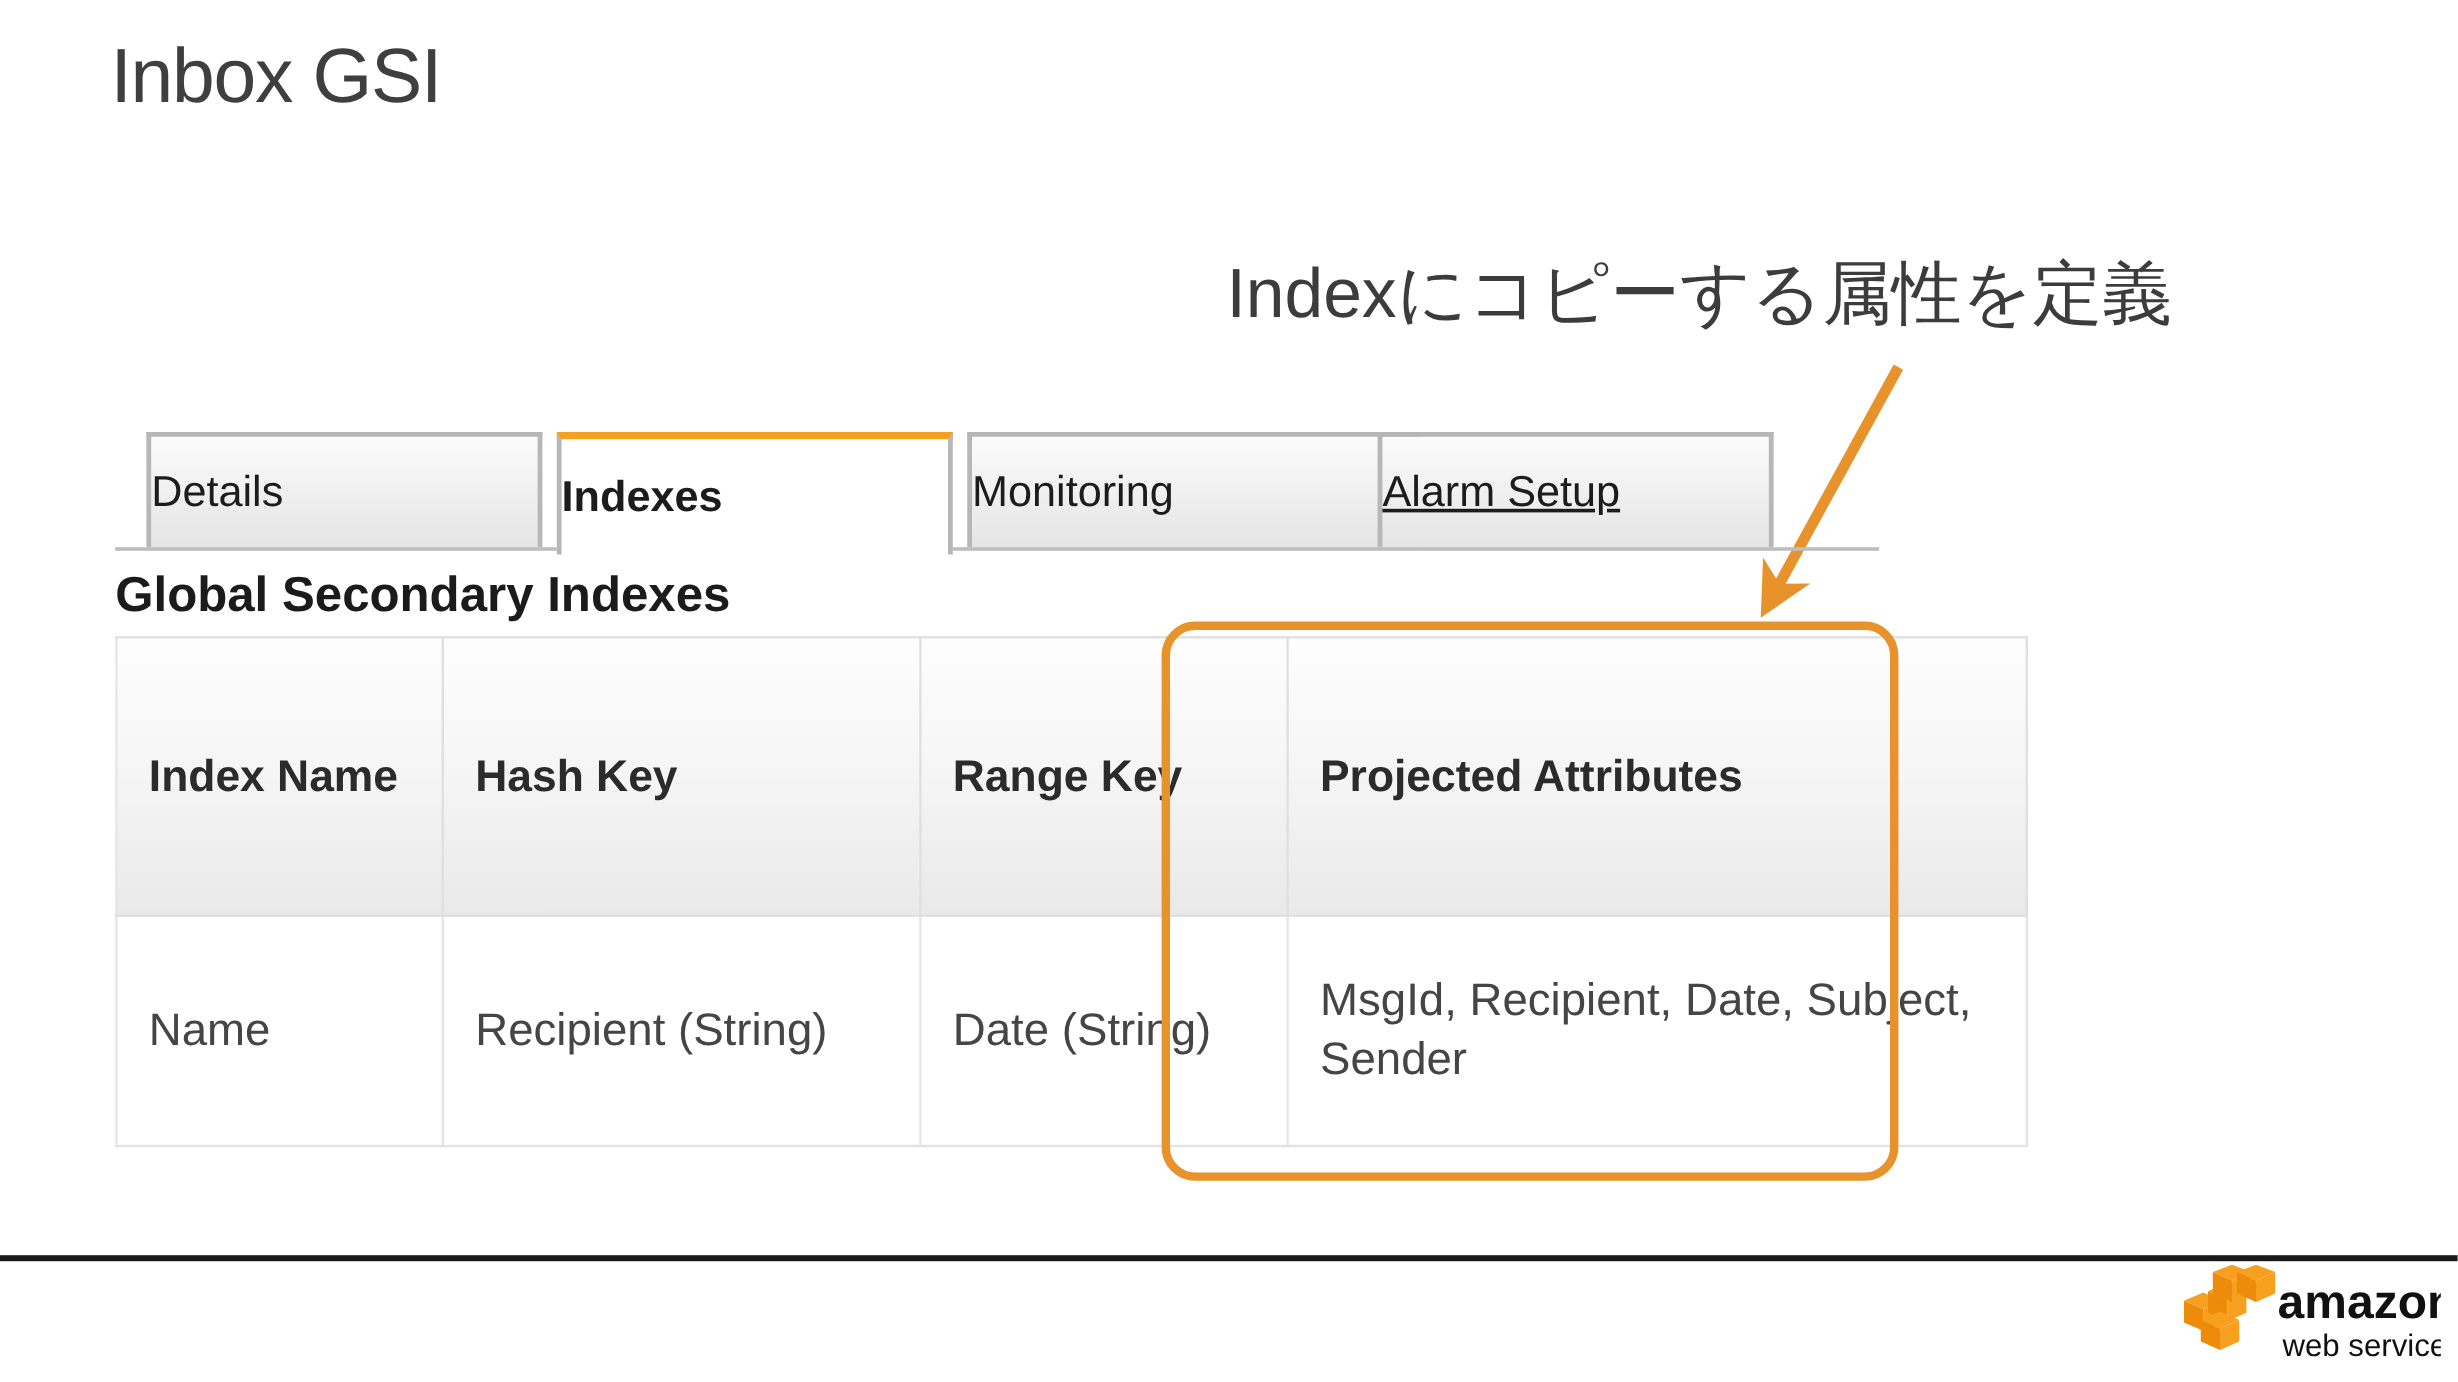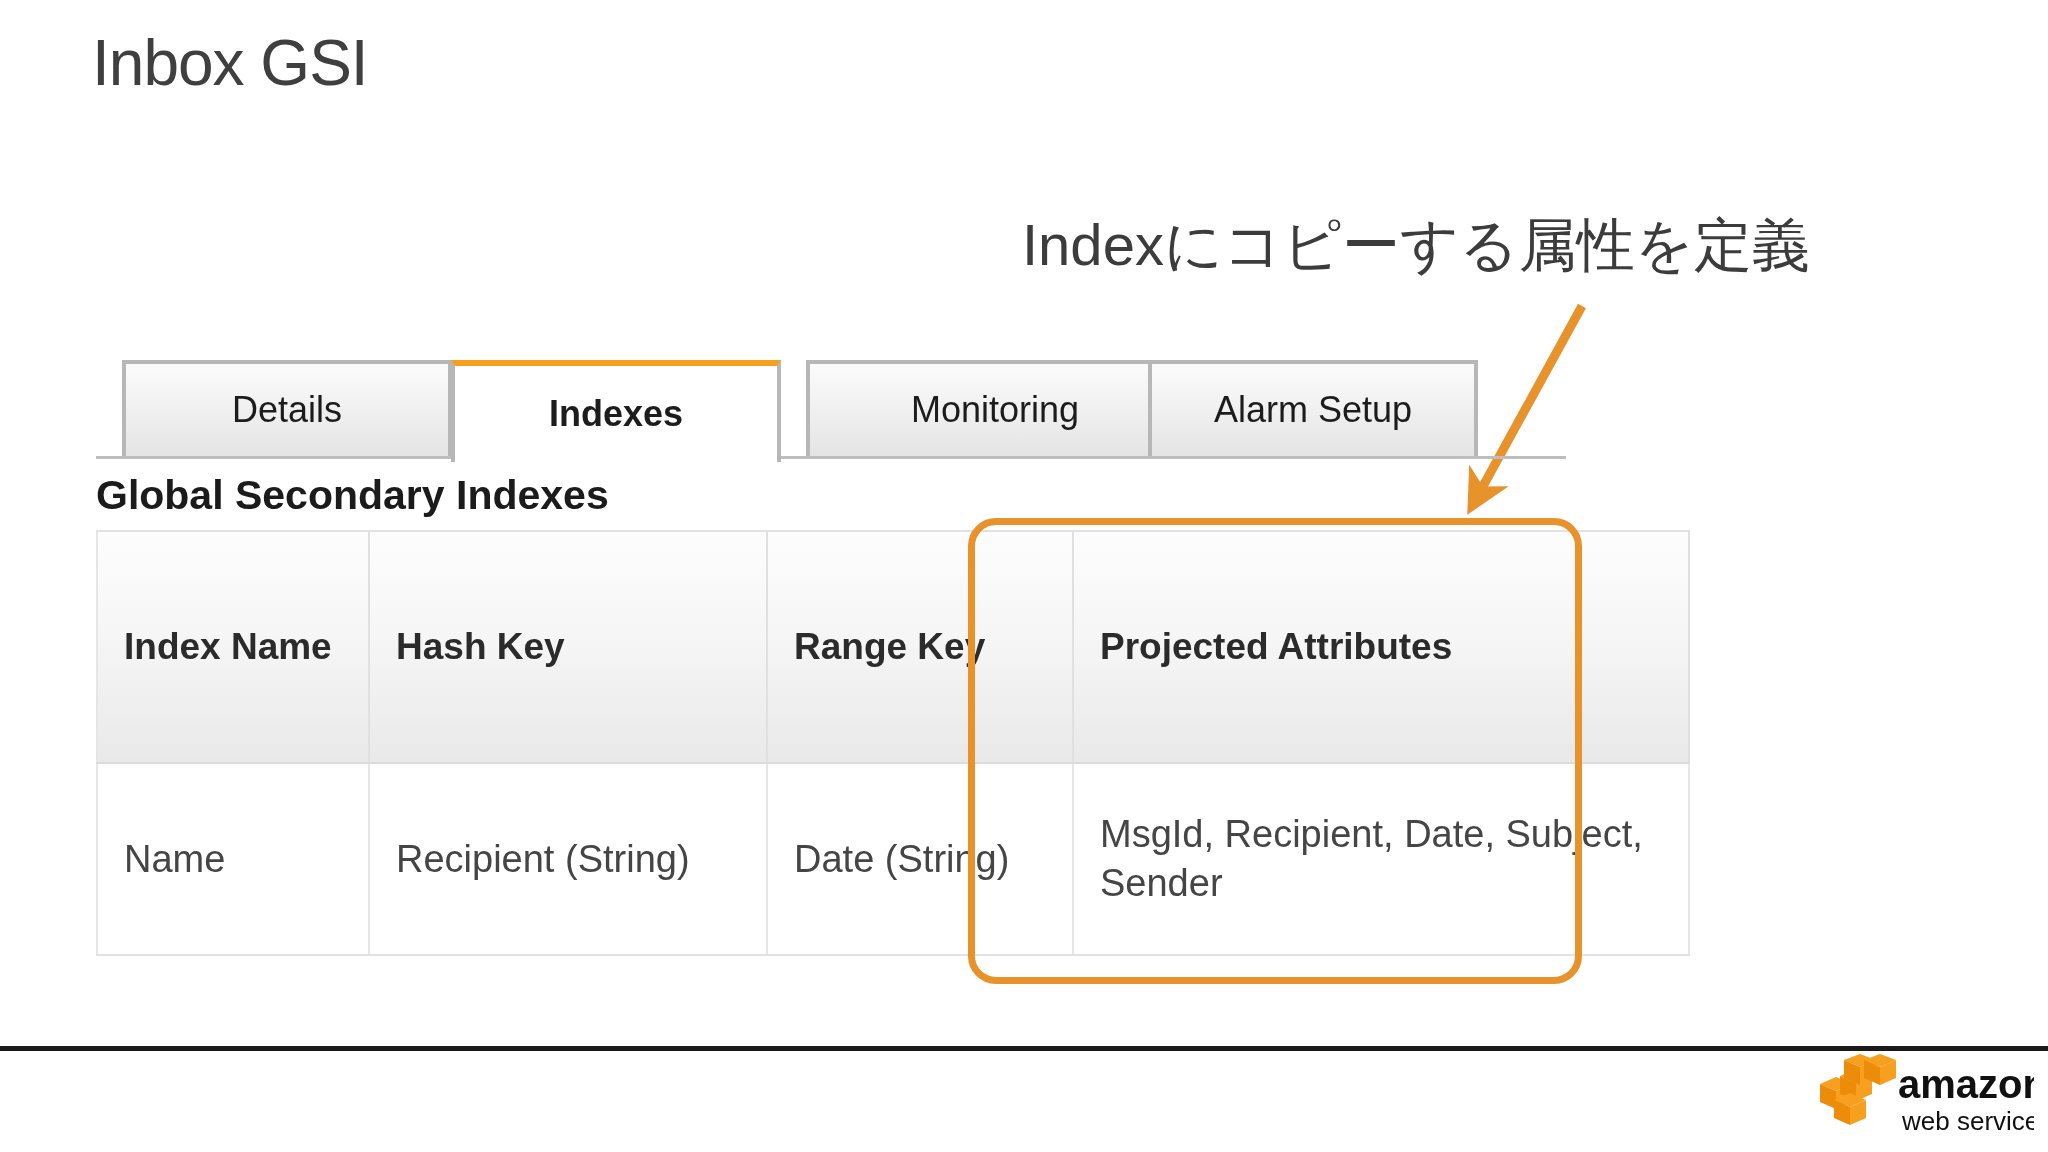--- a/index.html
+++ b/index.html
@@ -80,36 +80,35 @@
     position: absolute;
     top: 8px;
     height: 96px;
     box-sizing: border-box;
     border-left: 4px solid #b7b7b7;
     border-right: 4px solid #b7b7b7;
     border-top: 4px solid #b7b7b7;
     background: linear-gradient(to bottom, #fbfbfb 0%, #efefef 55%, #e4e4e4 100%);
     display: flex;
     align-items: center;
-    justify-content: center;
     font-size: 36px;
     color: #1c1c1c;
     letter-spacing: 0px;
   }
   .tab.active {
     background: #ffffff;
     border-top: 6px solid #f5a01e;
     height: 102px;
     z-index: 5;
     font-weight: bold;
   }
   .tab-0 { left: 26px;  width: 330px; }
-  .tab-1 { left: 355px; width: 330px; }
+  .tab-1 { left: 368px; width: 330px; }
   .tab-2 { left: 710px; width: 378px; }
-  .tab-3 { left: 1052px; width: 330px; }
+  .tab-3 { left: 1052px; width: 330px; text-decoration: underline; }
 
   
   #section-heading {
     position: absolute;
     left: 0px;
     top: 120px;
     font-size: 41px;
     font-weight: bold;
     color: #1b1b1b;
     white-space: nowrap;

